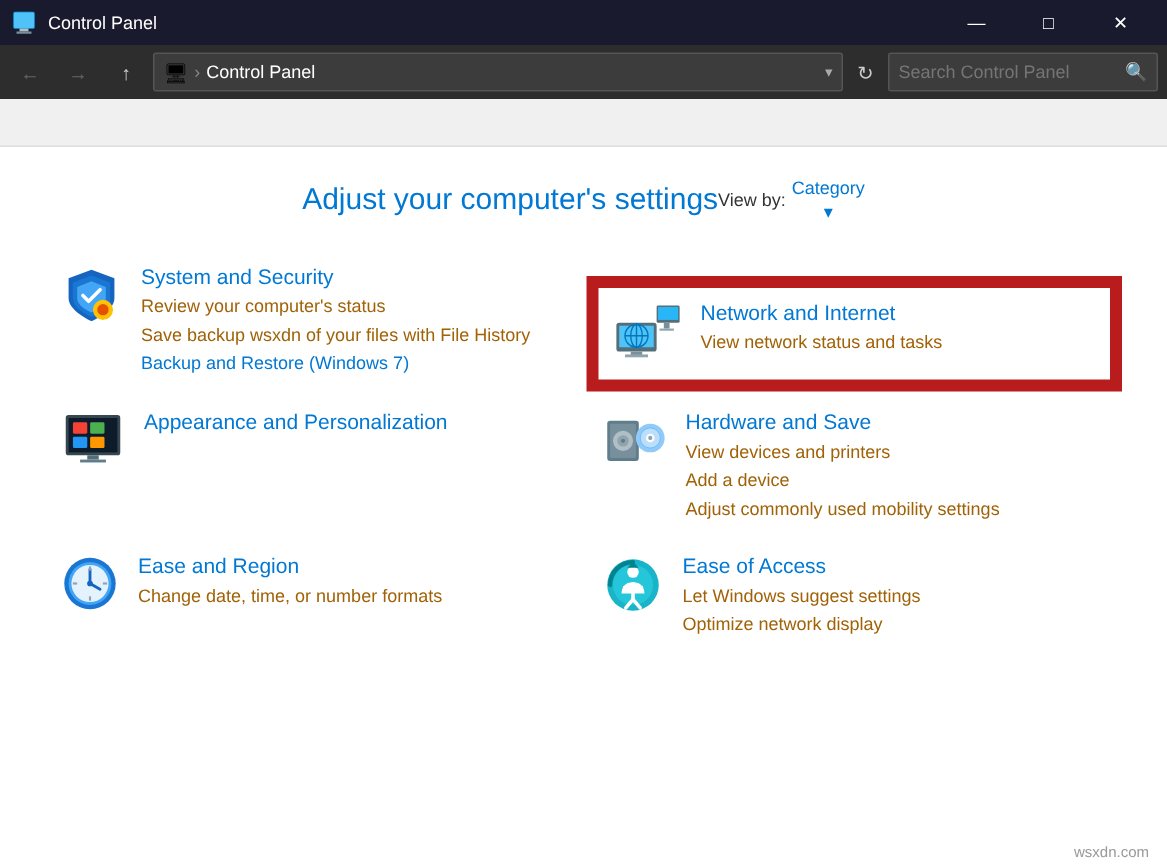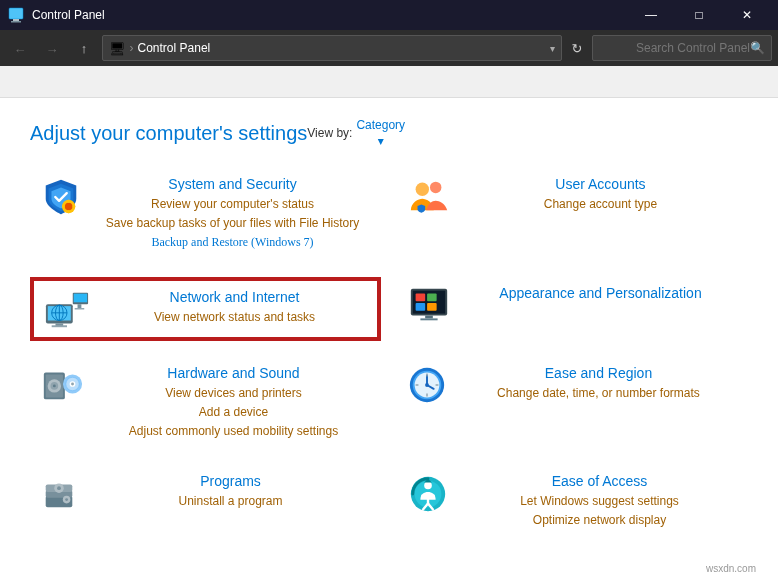--- a/index.html
+++ b/index.html
@@ -112,21 +112,20 @@
       border-radius: 2px;
     }
     .search-box input {
       background: transparent;
       border: none;
       outline: none;
       color: #fff;
       font-size: 12px;
       flex: 1;
       width: 100%;
-      text-align: right;
     }
     .search-icon-btn {
       color: #aaa;
       font-size: 12px;
     }
 
     
     .toolbar {
       background: #f0f0f0;
       height: 32px;
@@ -140,21 +139,21 @@
     
     .main-content {
       background: #fff;
       padding: 20px 30px;
       height: calc(578px - 30px - 36px - 32px);
       overflow-y: auto;
     }
 
     .page-header {
       display: flex;
-      justify-content: flex-start;
+      justify-content: center;
       align-items: center;
       margin-bottom: 20px;
     }
     .page-title {
       color: #0078d4;
       font-size: 20px;
       font-weight: 300;
     }
     .view-by {
       display: flex;
@@ -170,22 +169,21 @@
       display: flex;
       align-items: center;
       gap: 2px;
       flex-direction: column;
     }
 
     
     .categories-grid {
       display: grid;
       grid-template-columns: 1fr 1fr;
-      gap: 16px;
-      text-align: center;
+      gap: 4px;
     }
 
     .category-item {
       display: flex;
       align-items: flex-start;
       padding: 8px 10px;
       gap: 12px;
       position: relative;
     }
 
@@ -214,22 +212,23 @@
     .category-link {
       color: #a16207;
       font-size: 12px;
       cursor: pointer;
       display: block;
       line-height: 1.6;
     }
 
     
     .highlighted {
-      border: 4px solid #b91c1c;
+      border: 8px solid #b91c1c;
       background: #fff;
+      margin-top: 16px;
     }
 
     
     .icon-shield {
       width: 42px;
       height: 42px;
     }
     .icon-network {
       width: 46px;
       height: 40px;
@@ -256,21 +255,21 @@
     }
     .icon-ease {
       width: 42px;
       height: 42px;
     }
 
     
     .watermark {
       position: fixed;
       bottom: 4px;
-      right: 22px;
+      right: 12px;
       font-size: 10px;
       color: #999;
     }
   </style>
 </head>
 <body>
 
 <div class="title-bar">
   <div class="title-bar-icon">
     <svg width="16" height="16" viewBox="0 0 16 16">
@@ -337,42 +336,25 @@
           <circle cx="30" cy="32" r="4" fill="#e65100"></circle>
           <rect x="29" y="25" width="2" height="3" fill="#ffc107" rx="1"></rect>
           <rect x="29" y="36" width="2" height="3" fill="#ffc107" rx="1"></rect>
           <rect x="23" y="31" width="3" height="2" fill="#ffc107" rx="1"></rect>
           <rect x="34" y="31" width="3" height="2" fill="#ffc107" rx="1"></rect>
         </svg>
       </div>
       <div class="category-content">
         <span class="category-title">System and Security</span>
         <span class="category-link">Review your computer's status</span>
-        <span class="category-link">Save backup tasks of your files with File History</span>
-        <span class="category-link" style="color:#0078d4;font-family:Liberation Serif, serif;">Backup and Restore (Windows 7)</span>
-      </div>
-    </div>
-
-    <div class="category-item">
-      <div class="category-icon icon-users">
-        <svg width="46" height="42" viewBox="0 0 46 42">
-
-          <circle cx="16" cy="14" r="7" fill="#ffb74d"></circle>
-          <path d="M4 36 C4 28 12 24 16 24 C20 24 28 28 28 36" fill="#ff9800"></path>
-          <circle cx="30" cy="12" r="6" fill="#ff8a65"></circle>
-          <path d="M20 36 C22 29 26 26 30 26 C34 26 40 29 42 36" fill="#ff7043"></path>
-
-          <path d="M15 30 L19 31.5 L19 35 C19 37 15 38.5 15 38.5 C15 38.5 11 37 11 35 L11 31.5 Z" fill="#1976d2"></path>
-        </svg>
-      </div>
-      <div class="category-content">
-        <span class="category-title">User Accounts</span>
-        <span class="category-link">Change account type</span>
-      </div>
-    </div>
+        <span class="category-link">Save backup wsxdn of your files with File History</span>
+        <span class="category-link" style="color:#0078d4;">Backup and Restore (Windows 7)</span>
+      </div>
+    </div>
+
 
     <div class="category-item highlighted">
       <div class="category-icon icon-network">
         <svg width="48" height="42" viewBox="0 0 48 42">
 
           <rect x="2" y="16" width="28" height="20" rx="2" fill="#546e7a"></rect>
           <rect x="4" y="18" width="24" height="15" fill="#4fc3f7"></rect>
 
           <ellipse cx="16" cy="25" rx="8" ry="8" fill="none" stroke="#0277bd" stroke-width="1"></ellipse>
           <line x1="8" y1="25" x2="24" y2="25" stroke="#0277bd" stroke-width="1"></line>
@@ -425,21 +407,21 @@
           <circle cx="15" cy="22" r="4" fill="#90a4ae"></circle>
           <circle cx="15" cy="22" r="1.5" fill="#607d8b"></circle>
 
           <circle cx="34" cy="20" r="10" fill="#90caf9"></circle>
           <circle cx="34" cy="20" r="7" fill="#bbdefb" stroke="#64b5f6" stroke-width="0.5"></circle>
           <circle cx="34" cy="20" r="3" fill="#fff"></circle>
           <circle cx="34" cy="20" r="1.5" fill="#90a4ae"></circle>
         </svg>
       </div>
       <div class="category-content">
-        <span class="category-title">Hardware and Sound</span>
+        <span class="category-title">Hardware and Save</span>
         <span class="category-link">View devices and printers</span>
         <span class="category-link">Add a device</span>
         <span class="category-link">Adjust commonly used mobility settings</span>
       </div>
     </div>
 
     <div class="category-item">
       <div class="category-icon icon-clock">
         <svg width="42" height="42" viewBox="0 0 42 42">
           <circle cx="21" cy="21" r="18" fill="#1976d2"></circle>
@@ -455,39 +437,20 @@
           <line x1="9" y1="21" x2="12" y2="21" stroke="#90a4ae" stroke-width="1.5"></line>
           <line x1="30" y1="21" x2="33" y2="21" stroke="#90a4ae" stroke-width="1.5"></line>
         </svg>
       </div>
       <div class="category-content">
         <span class="category-title">Ease and Region</span>
         <span class="category-link">Change date, time, or number formats</span>
       </div>
     </div>
 
-    <div class="category-item">
-      <div class="category-icon icon-programs">
-        <svg width="40" height="40" viewBox="0 0 40 40">
-
-          <rect x="6" y="24" width="28" height="12" rx="2" fill="#607d8b"></rect>
-          <rect x="6" y="18" width="28" height="8" rx="2" fill="#78909c"></rect>
-          <rect x="6" y="12" width="28" height="8" rx="2" fill="#90a4ae"></rect>
-
-          <circle cx="20" cy="16" r="5" fill="#b0bec5"></circle>
-          <circle cx="20" cy="16" r="2" fill="#78909c"></circle>
-          <circle cx="28" cy="28" r="4" fill="#b0bec5"></circle>
-          <circle cx="28" cy="28" r="1.5" fill="#78909c"></circle>
-        </svg>
-      </div>
-      <div class="category-content">
-        <span class="category-title">Programs</span>
-        <span class="category-link">Uninstall a program</span>
-      </div>
-    </div>
 
     <div class="category-item">
       <div class="category-icon icon-ease">
         <svg width="44" height="44" viewBox="0 0 44 44">
 
           <circle cx="22" cy="22" r="18" fill="#00acc1" opacity="0.9"></circle>
           <circle cx="22" cy="22" r="14" fill="#26c6da"></circle>
 
           <circle cx="22" cy="13" r="4" fill="white"></circle>
           <path d="M14 28 C14 22 18 20 22 20 C26 20 30 22 30 28" fill="white"></path>

